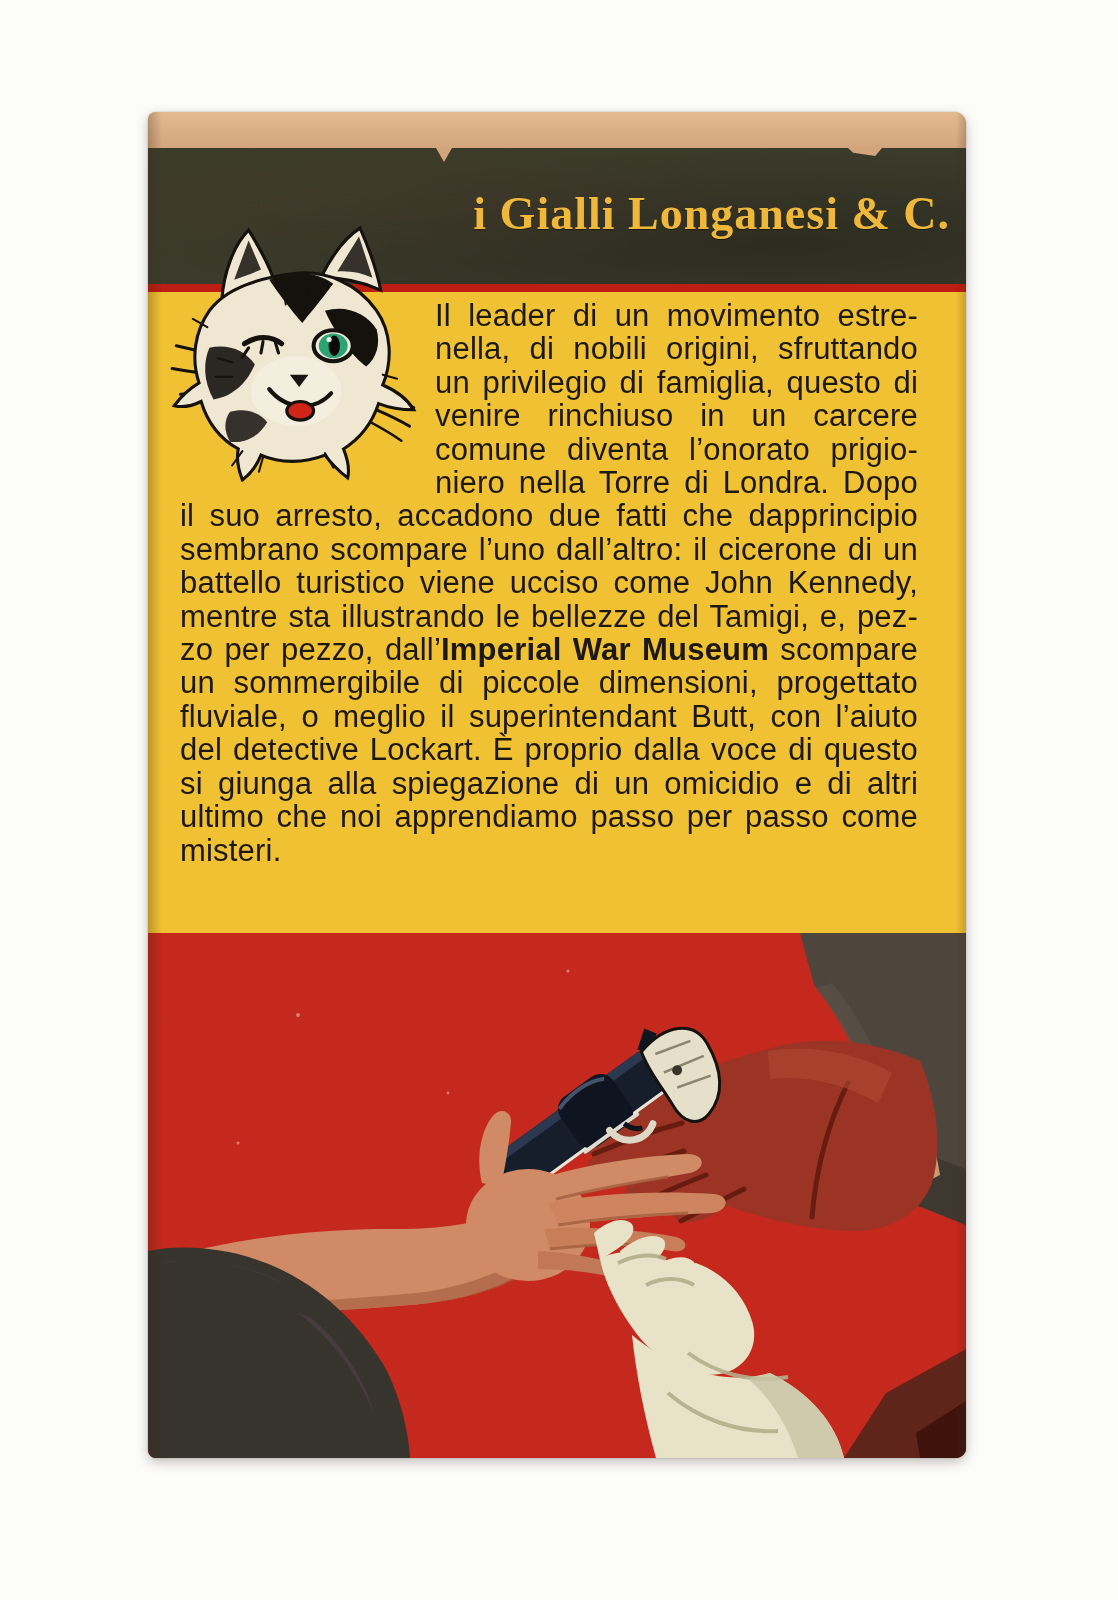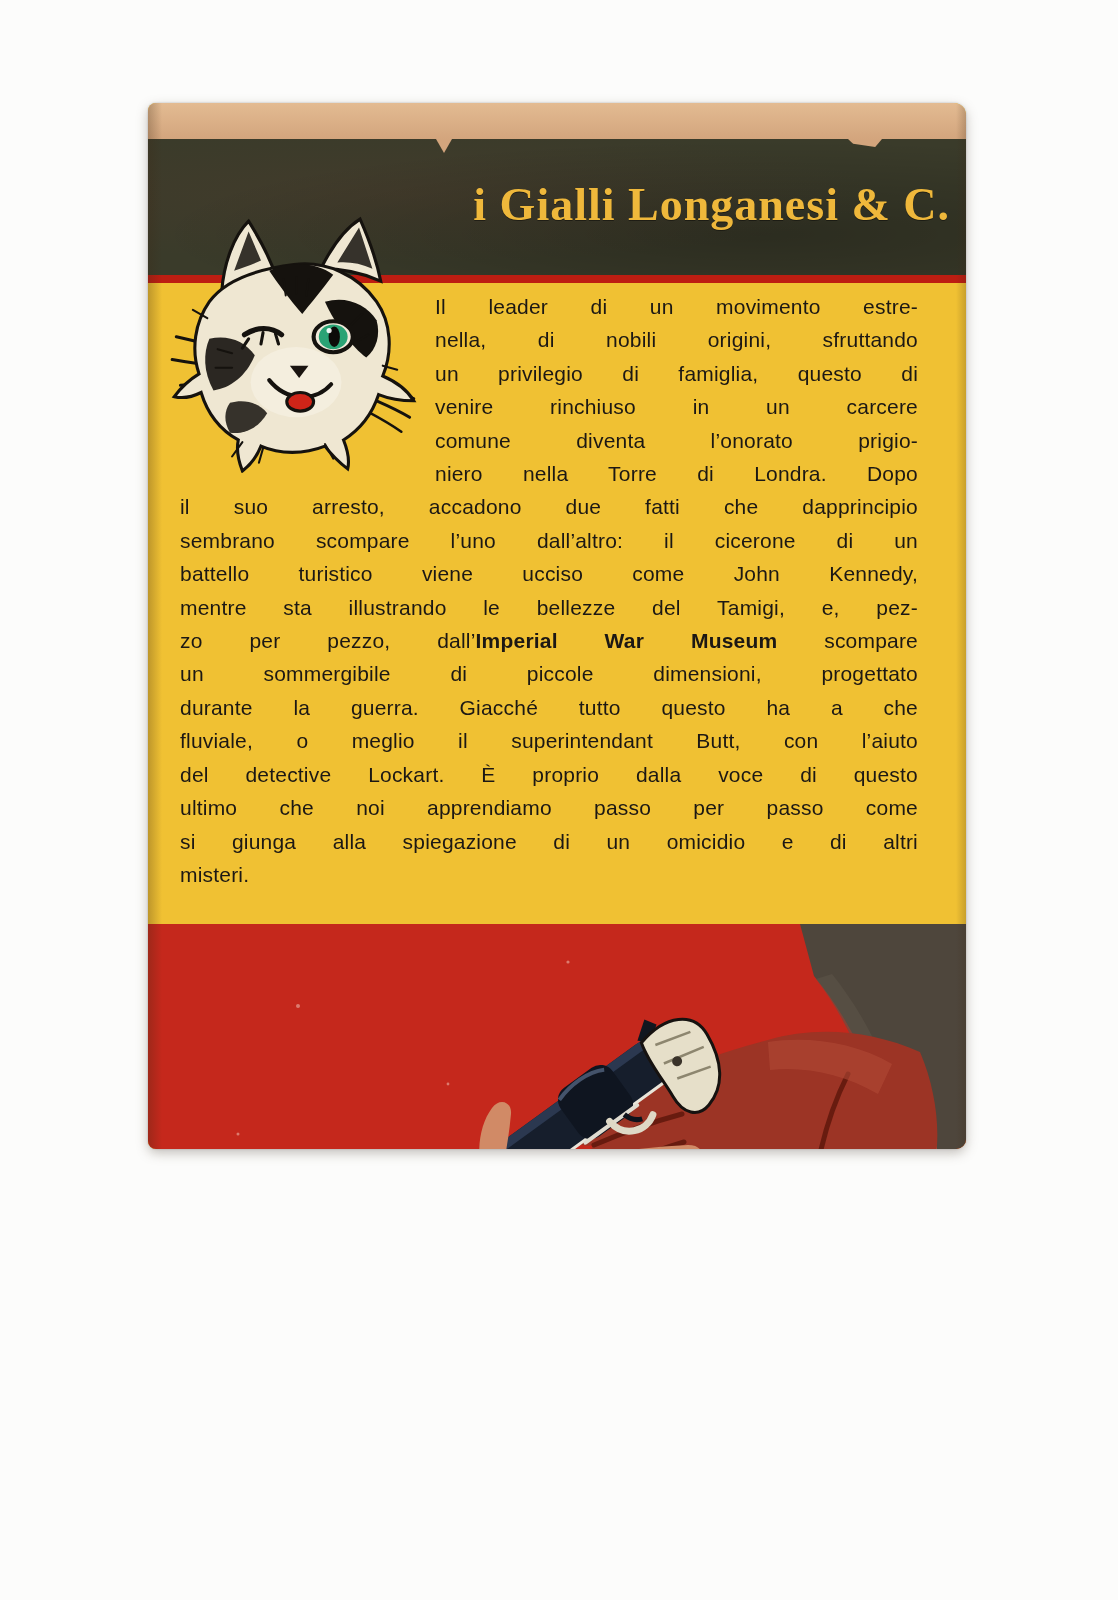--- a/index.html
+++ b/index.html
@@ -3,21 +3,21 @@
 <meta charset="utf-8">
 <style>
   :root{
     --scan-bg:#fcfcfb;
   }
   html,body{margin:0;padding:0;}
   body{font-family:"Liberation Sans", sans-serif; background:var(--scan-bg);}
   .scan{position:relative;width:1118px;height:1600px;background:var(--scan-bg);overflow:hidden;}
 
   .book{
-    position:absolute;left:148px;top:103px;width:818px;height:1046px;
+    position:absolute;left:148px;top:112px;width:818px;height:1346px;
     border-radius:8px 12px 10px 8px;overflow:hidden;
     box-shadow:0 4px 12px rgba(100,90,80,.38), 0 0 2px rgba(0,0,0,.25);
     background:var(--yellow-bg,#f0c133);
   }
   .book::before{
     content:"";position:absolute;left:0;top:0;bottom:0;width:14px;z-index:9;pointer-events:none;
     background:linear-gradient(90deg,rgba(60,40,20,.28),rgba(60,40,20,0));
   }
   .book::after{
     content:"";position:absolute;right:0;top:0;bottom:0;width:10px;z-index:9;pointer-events:none;
@@ -47,21 +47,21 @@
 
   .stripe{position:absolute;left:0;top:172px;width:100%;height:8px;background:var(--stripe,#bd1d12);z-index:1;}
 
   .yellow{
     position:absolute;left:0;top:180px;width:100%;height:641px;
     background:var(--yellow-bg,#f0c133);z-index:1;overflow:hidden;
   }
   .blurb{
     position:relative;padding:7px 48px 0 32px;
     color:var(--text,#1c1814);
-    font-size:21px;line-height:33.4px;letter-spacing:.2px;
+    font-size:31px;line-height:33.4px;letter-spacing:.2px;
   }
   .blurb .line{text-align:justify;text-align-last:justify;white-space:nowrap;}
   .blurb .line.indent{padding-left:255px;}
   .blurb .line.last{text-align-last:left;}
   .blurb .b{font-weight:bold;margin-top:17px;}
 
   .photo{position:absolute;left:0;top:821px;width:100%;height:525px;z-index:1;}
   .photo svg{display:block;width:100%;height:100%;}
 
   .cat{position:absolute;left:22px;top:112px;width:248px;height:258px;z-index:5;}
@@ -89,25 +89,24 @@
           <div class="line indent"><span>un privilegio di famiglia, questo di</span></div>
           <div class="line indent"><span>venire rinchiuso in un carcere</span></div>
           <div class="line indent"><span>comune diventa l’onorato prigio-</span></div>
           <div class="line indent"><span>niero nella Torre di Londra. Dopo</span></div>
           <div class="line"><span>il suo arresto, accadono due fatti che dapprincipio</span></div>
           <div class="line"><span>sembrano scompare l’uno dall’altro: il cicerone di un</span></div>
           <div class="line"><span>battello turistico viene ucciso come John Kennedy,</span></div>
           <div class="line"><span>mentre sta illustrando le bellezze del Tamigi, e, pez-</span></div>
           <div class="line"><span>zo per pezzo, dall’</span><span class="b">Imperial War Museum</span><span> scompare</span></div>
           <div class="line"><span>un sommergibile di piccole dimensioni, progettato</span></div>
-          <div class="line"><span>durante la guerra. Giacché tutto questo ha a che</span></div>
           <div class="line"><span>fluviale, o meglio il superintendant Butt, con l’aiuto</span></div>
           <div class="line"><span>del detective Lockart. È proprio dalla voce di questo</span></div>
+          <div class="line"><span>si giunga alla spiegazione di un omicidio e di altri</span></div>
           <div class="line"><span>ultimo che noi apprendiamo passo per passo come</span></div>
-          <div class="line"><span>si giunga alla spiegazione di un omicidio e di altri</span></div>
           <div class="line last"><span>misteri.</span></div>
         </div>
     </div>
 
     <div class="photo">
       <svg viewBox="0 0 818 525" preserveAspectRatio="none">
 
         <rect width="818" height="525" fill="var(--photo-red)"></rect>
         <g fill="#eebfb2" opacity=".55">
           <circle cx="150" cy="82" r="2"></circle>

